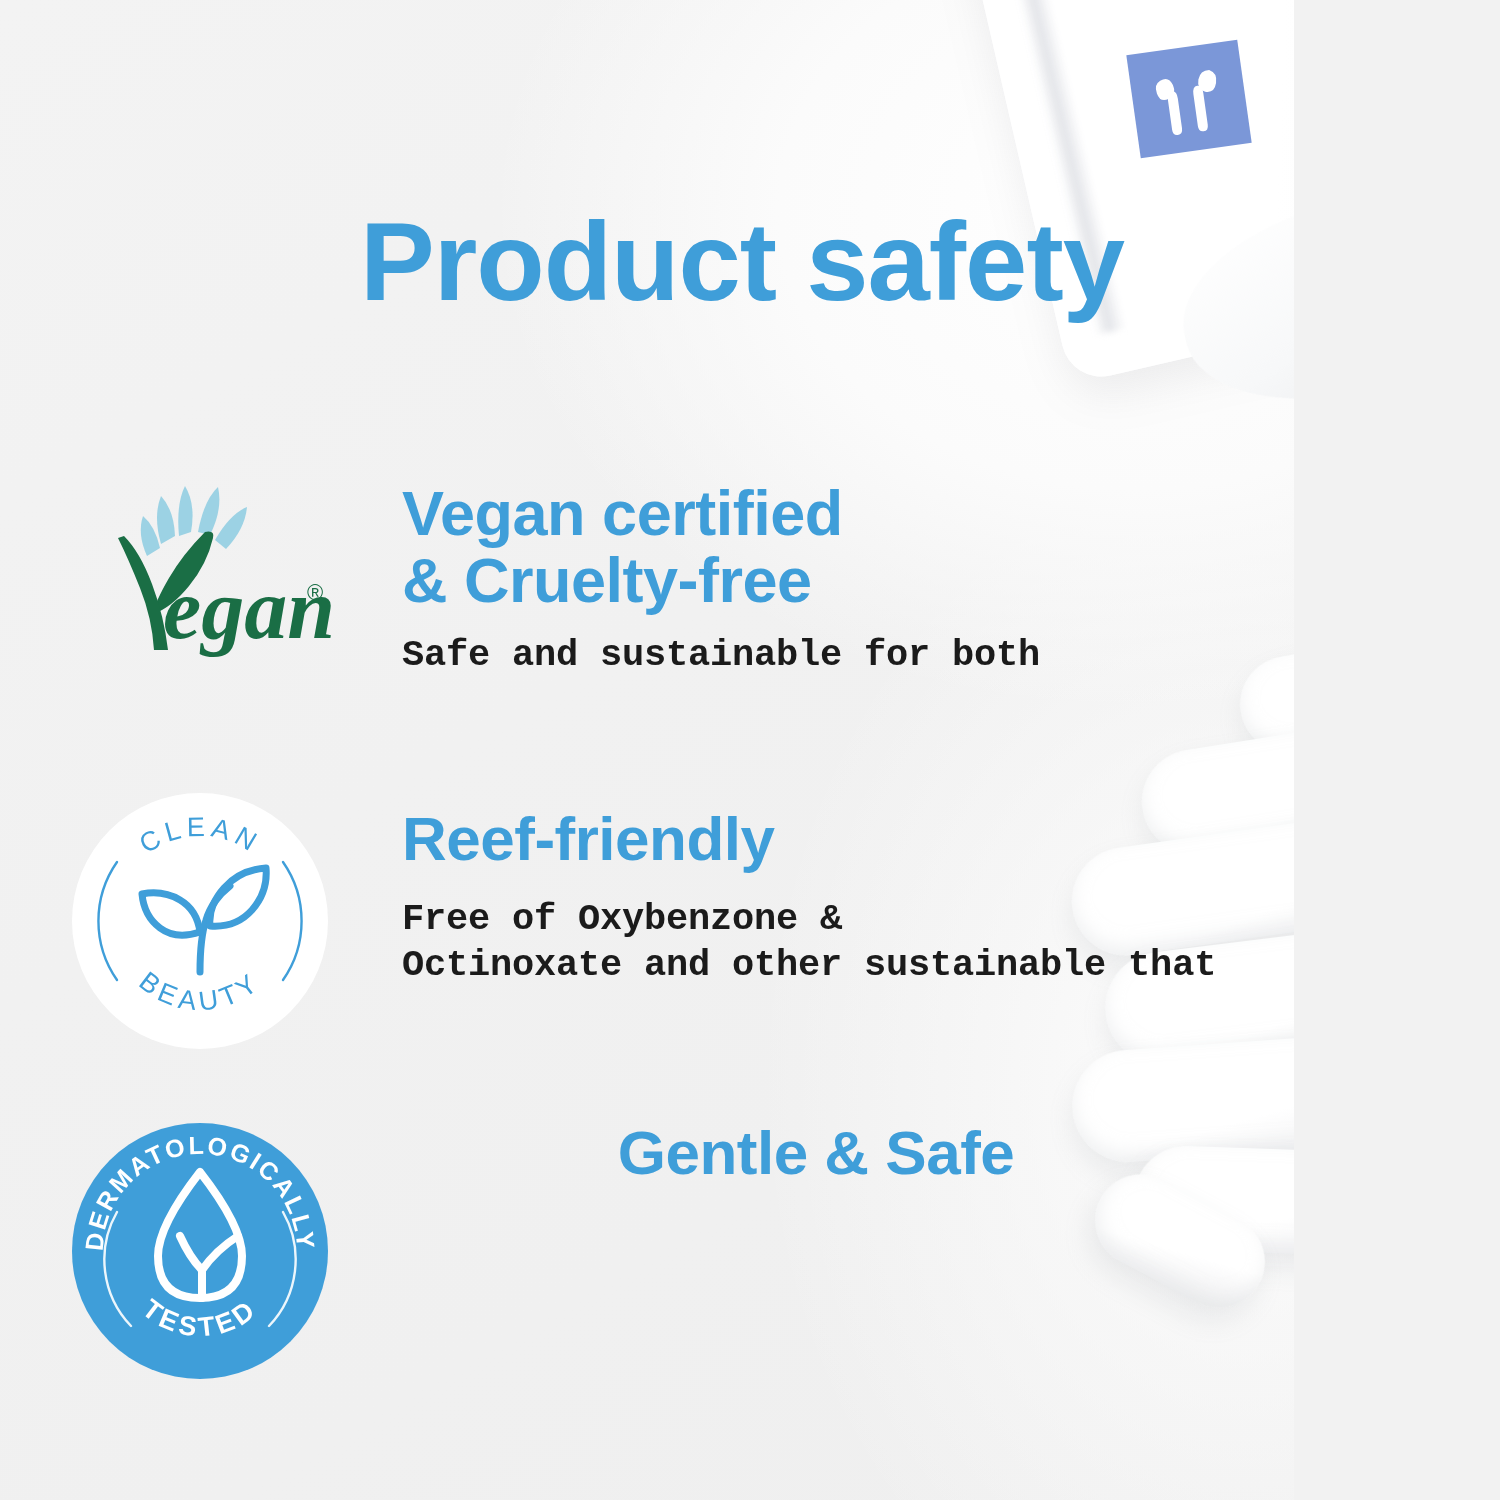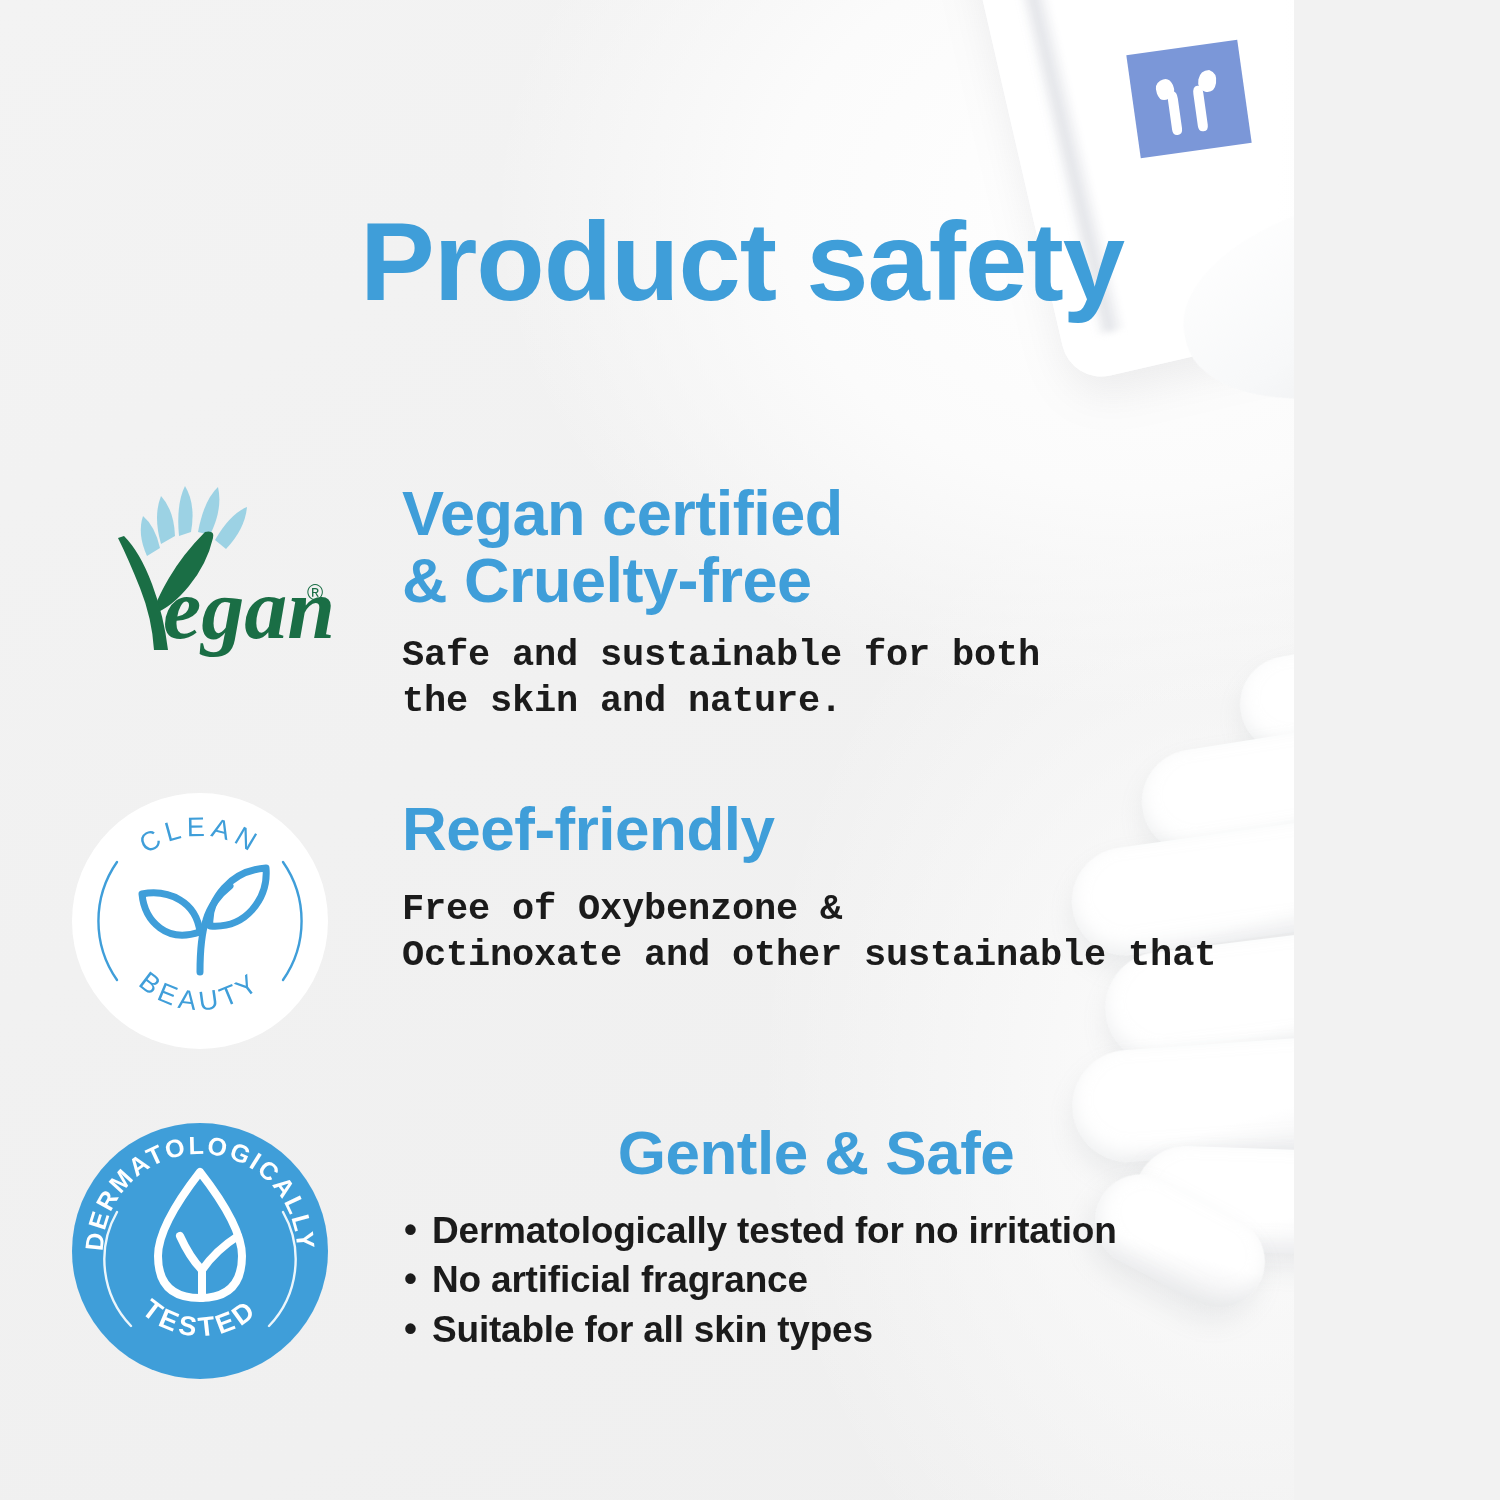--- a/index.html
+++ b/index.html
@@ -196,21 +196,21 @@
   .bullet-list li::before {
     content: "\2022";
     position: absolute;
     left: 2px;
     top: -1px;
   }
 
   
   .row-1 .feature-heading { margin-top: 28px; font-size: 63px; }
   .row-1 .feature-body { margin-top: 18px; }
-  .row-2 .feature-heading { margin-top: 14px; }
+  .row-2 .feature-heading { margin-top: 24px; }
   .row-2 .feature-body { margin-top: 24px; }
   .row-3 .feature-heading { margin-top: 8px; margin-bottom: 20px; text-align: center; }
 
   svg { display: block; }
 </style>
 </head>
 <body>
 
 <div id="stage">
 
@@ -277,21 +277,20 @@
           <text x="252" y="140" font-family="'Liberation Sans', sans-serif" font-size="22" fill="#1a6e45">®</text>
         </svg>
       </div>
       <div class="text-col">
         <h2 class="feature-heading">
           <span>Vegan certified</span><br>
           <span>&amp; Cruelty-free</span>
         </h2>
         <p class="feature-body">
           <span>Safe and sustainable for both</span><br>
-          <span>the skin and nature.</span>
         </p>
       </div>
     </div>
 
     <div class="feature-row row-2">
       <div class="badge-col">
         <svg width="262" height="262" viewBox="0 0 262 262">
           <defs>
             <path id="cleanArcTop" d="M 46 131 A 85 85 0 0 1 216 131" fill="none"></path>
             <path id="cleanArcBottom" d="M 42 131 A 89 89 0 0 0 220 131" fill="none"></path>
@@ -349,22 +348,17 @@
           </text>
           <text font-family="'Liberation Sans', sans-serif" font-size="27" fill="#ffffff" letter-spacing="4" font-weight="600">
             <textPath href="#dermArcBottom" startOffset="50%" text-anchor="middle">TESTED</textPath>
           </text>
         </svg>
       </div>
       <div class="text-col">
         <h2 class="feature-heading">
           <span>Gentle &amp; Safe</span>
         </h2>
-        <ul class="bullet-list">
-          <li>Dermatologically tested for no irritation</li>
-          <li>No artificial fragrance</li>
-          <li>Suitable for all skin types</li>
-        </ul>
       </div>
     </div>
 
   </div>
 </div>
 
 </body></html>

